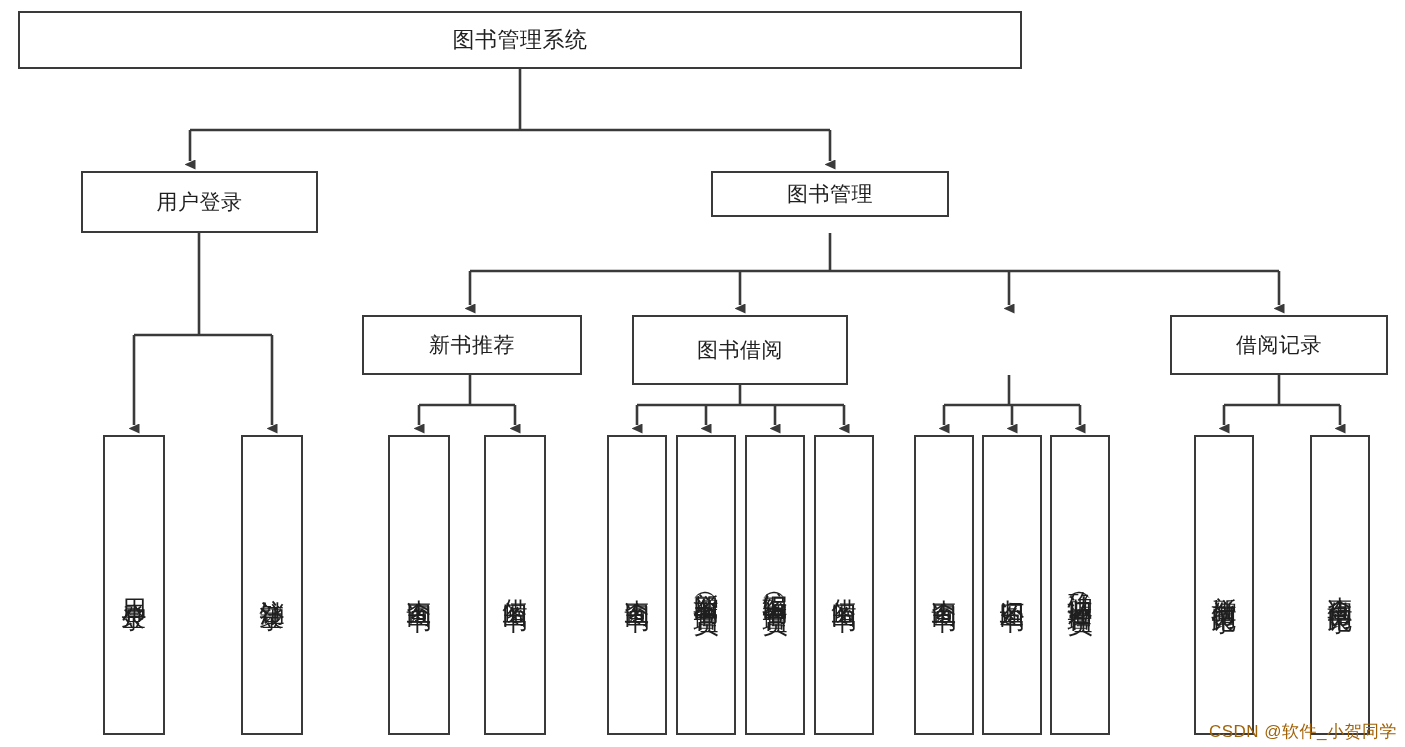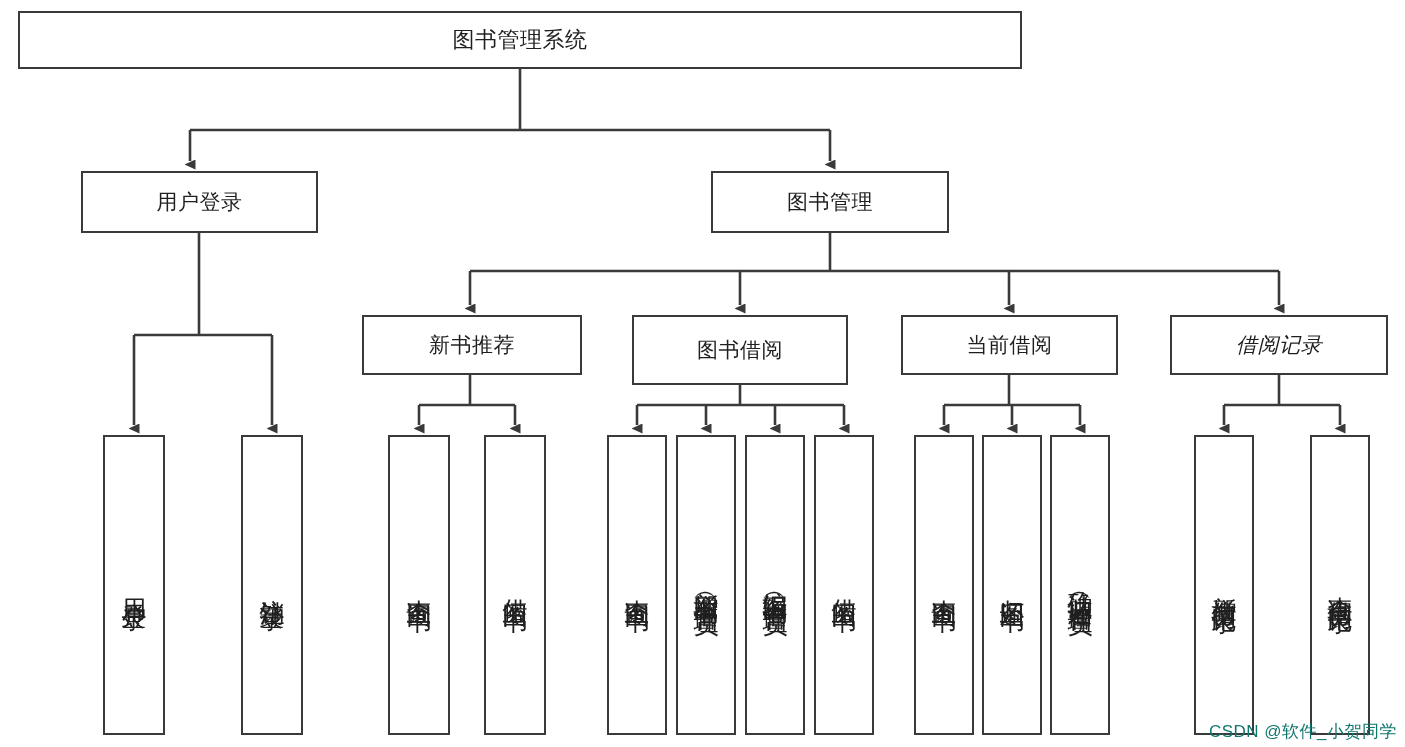--- a/index.html
+++ b/index.html
@@ -61,21 +61,21 @@
     font-size: 25px;
     line-height: 1.0;
     letter-spacing: 3px;
     max-height: 272px;
   }
   .watermark {
     position: absolute;
     right: 8px;
     bottom: 4px;
     font-size: 17px;
-    color: #0f766e;
+    color: #a16207;
     white-space: nowrap;
     letter-spacing: 0.5px;
   }
 </style>
 </head>
 <body>
 
 <div id="diagram">
 
   <svg id="connectors" viewBox="0 0 1405 747" xmlns="http://www.w3.org/2000/svg">
@@ -128,34 +128,31 @@
     </g>
   </svg>
 
   <div class="node horiz root" style="left:18px; top:11px; width:1004px; height:58px;">
     <span class="label">图书管理系统</span>
   </div>
 
   <div class="node horiz" style="left:81px; top:171px; width:237px; height:62px;">
     <span class="label">用户登录</span>
   </div>
-  <div class="node horiz" style="left:711px; top:171px; width:238px; height:62px;">
+  <div class="node horiz" style="left:711px; top:171px; width:238px; height:46px;">
     <span class="label">图书管理</span>
   </div>
 
   <div class="node horiz" style="left:362px; top:315px; width:220px; height:60px;">
     <span class="label">新书推荐</span>
   </div>
   <div class="node horiz" style="left:632px; top:315px; width:216px; height:70px;">
     <span class="label">图书借阅</span>
   </div>
-  <div class="node horiz" style="left:901px; top:315px; width:217px; height:60px;">
-    <span class="label">当前借阅</span>
-  </div>
-  <div class="node horiz" style="left:1170px; top:315px; width:218px; height:60px;font-style:italic;">
+  <div class="node horiz" style="left:1170px; top:315px; width:218px; height:60px;">
     <span class="label">借阅记录</span>
   </div>
 
   <div class="node vert" style="left:103px; top:435px; width:62px; height:300px;">
     <span class="label">用户登录</span>
   </div>
   <div class="node vert" style="left:241px; top:435px; width:62px; height:300px;">
     <span class="label">注销登录</span>
   </div>
 

